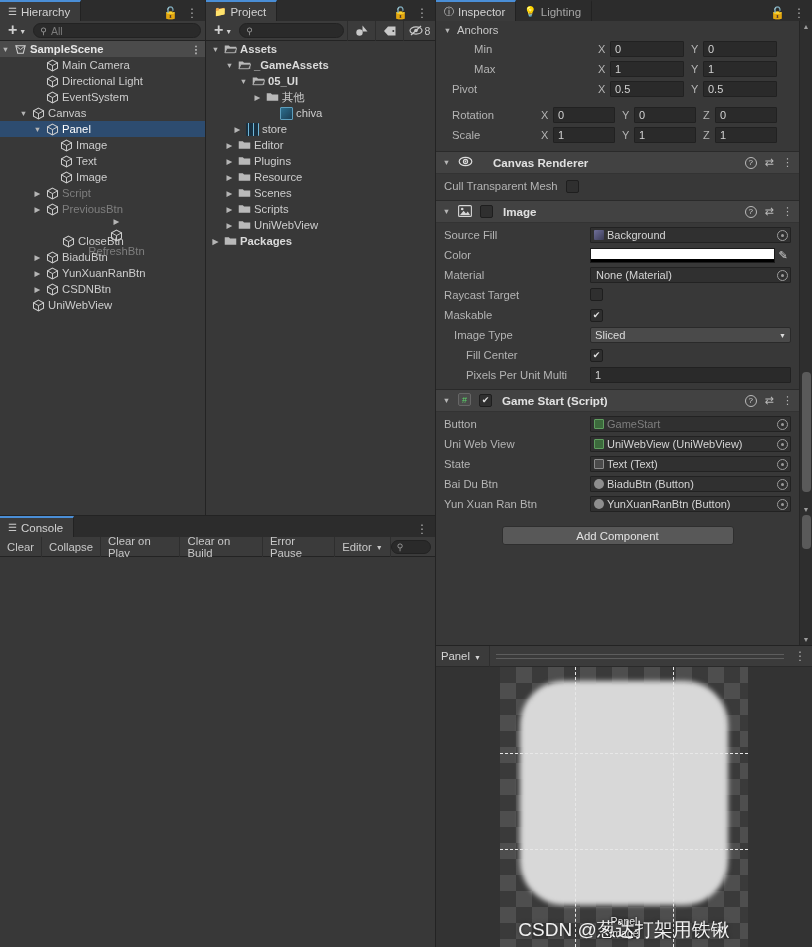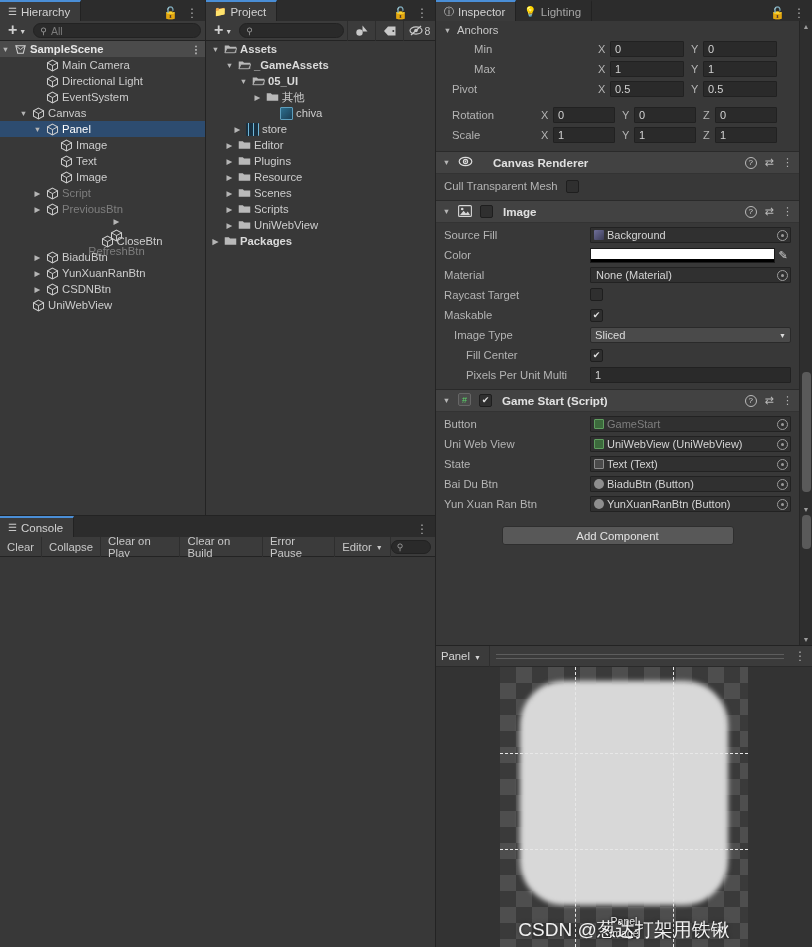--- a/index.html
+++ b/index.html
@@ -360,21 +360,21 @@
           <div class="row dim" style="padding-left:32px;flex-direction:column;">
             <span class="arrow right"></span>
             <span class="ico cube">
               <svg viewBox="0 0 14 14">
                 <path d="M7 1.2 L12.4 4.2 V9.8 L7 12.8 L1.6 9.8 V4.2 Z" fill="none" stroke="#cfcfcf" stroke-width="1.1"></path>
                 <path d="M1.6 4.2 L7 7.1 L12.4 4.2 M7 7.1 V12.8" fill="none" stroke="#cfcfcf" stroke-width="1"></path>
               </svg>
             </span>
             <span>RefreshBtn</span>
           </div>
-          <div class="row" style="padding-left:48px;justify-content:center;">
+          <div class="row" style="padding-left:48px;">
             <span class="arrow empty"></span>
             <span class="ico cube">
               <svg viewBox="0 0 14 14">
                 <path d="M7 1.2 L12.4 4.2 V9.8 L7 12.8 L1.6 9.8 V4.2 Z" fill="none" stroke="#cfcfcf" stroke-width="1.1"></path>
                 <path d="M1.6 4.2 L7 7.1 L12.4 4.2 M7 7.1 V12.8" fill="none" stroke="#cfcfcf" stroke-width="1"></path>
               </svg>
             </span>
             <span>CloseBtn</span>
           </div>
           <div class="row" style="padding-left:32px;">

